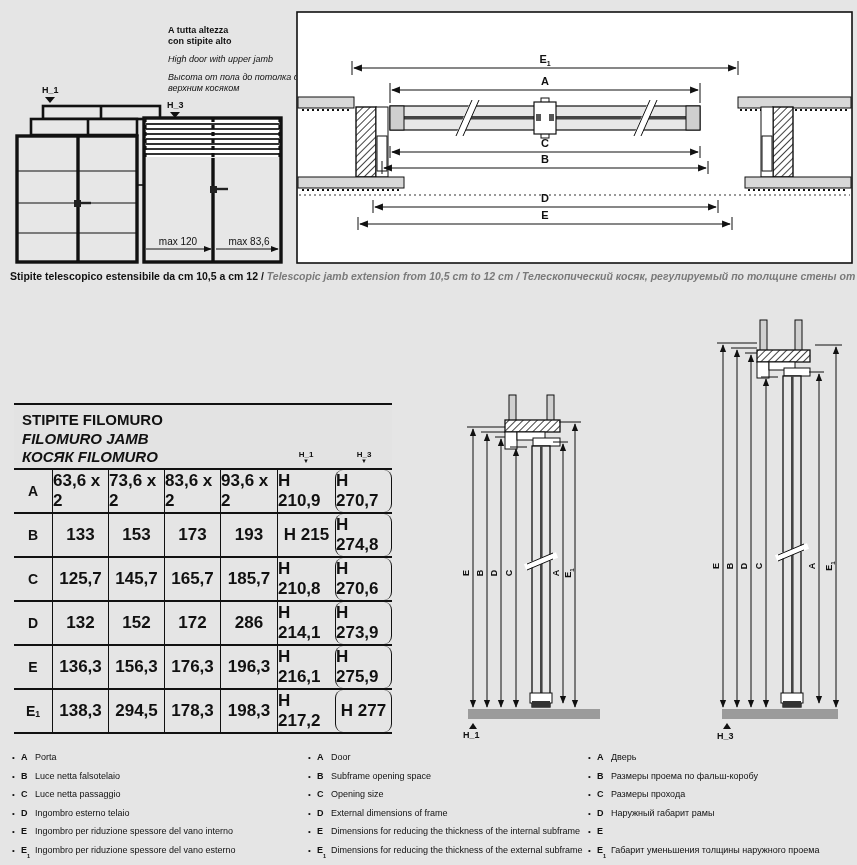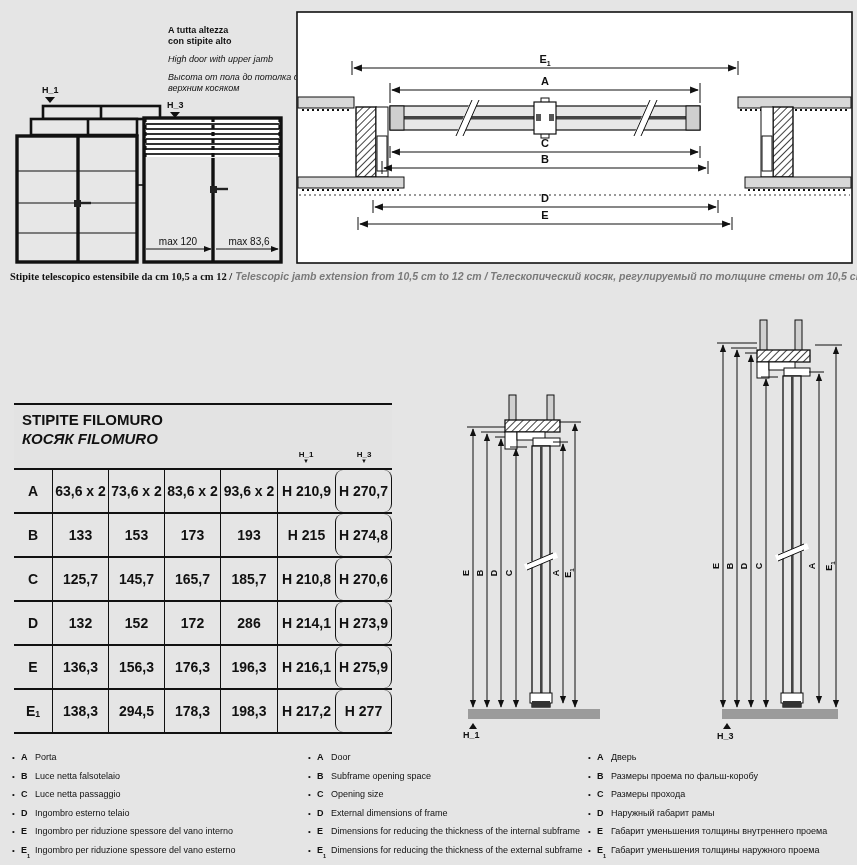--- a/index.html
+++ b/index.html
@@ -3,35 +3,35 @@
 <meta charset="utf-8">
 <style>
   html,body{margin:0;padding:0;background:#fff;}
   #page{position:relative;width:857px;height:865px;background:#e5e5e5;overflow:hidden;
         font-family:"Liberation Sans",sans-serif;color:#111;}
   .abs{position:absolute;}
   svg text{font-family:"Liberation Sans",sans-serif;fill:#111;}
 
   
   .caption{left:10px;top:270px;width:845px;white-space:nowrap;font-size:10.5px;}
-  .caption .b{font-weight:bold;color:#111;font-family:Liberation Serif, serif;}
+  .caption .b{font-weight:bold;color:#111;}
   .caption .i{font-style:italic;color:#7a7a7a;font-weight:bold;}
 
   
   .tbl{left:14px;top:403px;width:378px;}
   .tbl-head{box-sizing:border-box;height:65px;background:#e3e3e3;border-top:2.5px solid #111;position:relative;}
   .tbl-head .titles{padding:6px 12px 0 8px;line-height:18.5px;font-weight:bold;font-size:15px;}
   .tbl-head .titles .it2{font-style:italic;}
   .hcol{position:absolute;bottom:4px;text-align:center;font-size:8px;font-weight:bold;width:40px;}
   .hcol .tri{display:block;font-size:6px;line-height:5px;color:#111;}
   .hcol.h1{left:272px;}
   .hcol.h3{left:330px;}
   .tbl-body{border-top:2px solid #111;}
   .trow{display:grid;grid-template-columns:38px 56px 56px 56px 57px 58px 57px;height:42px;border-bottom:2px solid #111;}
-  .cell{display:flex;align-items:center;justify-content:center;font-weight:bold;font-size:14px;border-left:1.5px solid #111;}
+  .cell{display:flex;align-items:center;justify-content:center;font-weight:bold;font-size:17px;border-left:1.5px solid #111;}
   .cell:first-child{border-left:none;font-size:14px;}
   .cell:last-child{border-right:1.5px solid #111;border-radius:8px;}
   .sub{font-size:62%;vertical-align:sub;position:relative;top:3px;}
 
   
   .legend{top:750px;font-size:9px;line-height:14.7px;white-space:nowrap;}
   .legend.it{left:12px;}
   .legend.en{left:308px;}
   .legend.ru{left:588px;}
   .lg-row{display:flex;align-items:baseline;}
@@ -189,20 +189,21 @@
   </svg>
 
   <div class="abs caption">
     <span class="b">Stipite telescopico estensibile da cm 10,5 a cm 12 /</span><span class="i"> Telescopic jamb extension from 10,5 cm to 12 cm / Телескопический косяк, регулируемый по толщине стены от 10,5 см до 12 см.</span>
   </div>
 
   <div class="abs tbl">
     <div class="tbl-head">
       <div class="titles">
         <div>STIPITE FILOMURO</div>
+        <div class="it2">FILOMURO JAMB</div>
         <div class="it2">КОСЯК FILOMURO</div>
       </div>
       <div class="hcol h1"><span>H_1</span><span class="tri">▼</span></div>
       <div class="hcol h3"><span>H_3</span><span class="tri">▼</span></div>
     </div>
     <div class="tbl-body">
       <div class="trow">
         <div class="cell">
             <span>A</span>
             <span class="sub"></span>
@@ -442,21 +443,20 @@
         <span class="lg-text">Размеры прохода</span>
       </div>
     <div class="lg-row">
         <span class="lg-bullet">•</span>
         <span class="lg-key"><span>D</span><span class="sub"></span></span>
         <span class="lg-text">Наружный габарит рамы</span>
       </div>
     <div class="lg-row">
         <span class="lg-bullet">•</span>
         <span class="lg-key"><span>E</span><span class="sub"></span></span>
-        <span class="lg-text">Габарит уменьшения толщины внутреннего проема</span>
       </div>
     <div class="lg-row">
         <span class="lg-bullet">•</span>
         <span class="lg-key"><span>E</span><span class="sub">1</span></span>
         <span class="lg-text">Габарит уменьшения толщины наружного проема</span>
       </div>
   </div>
 
 </div>
 

